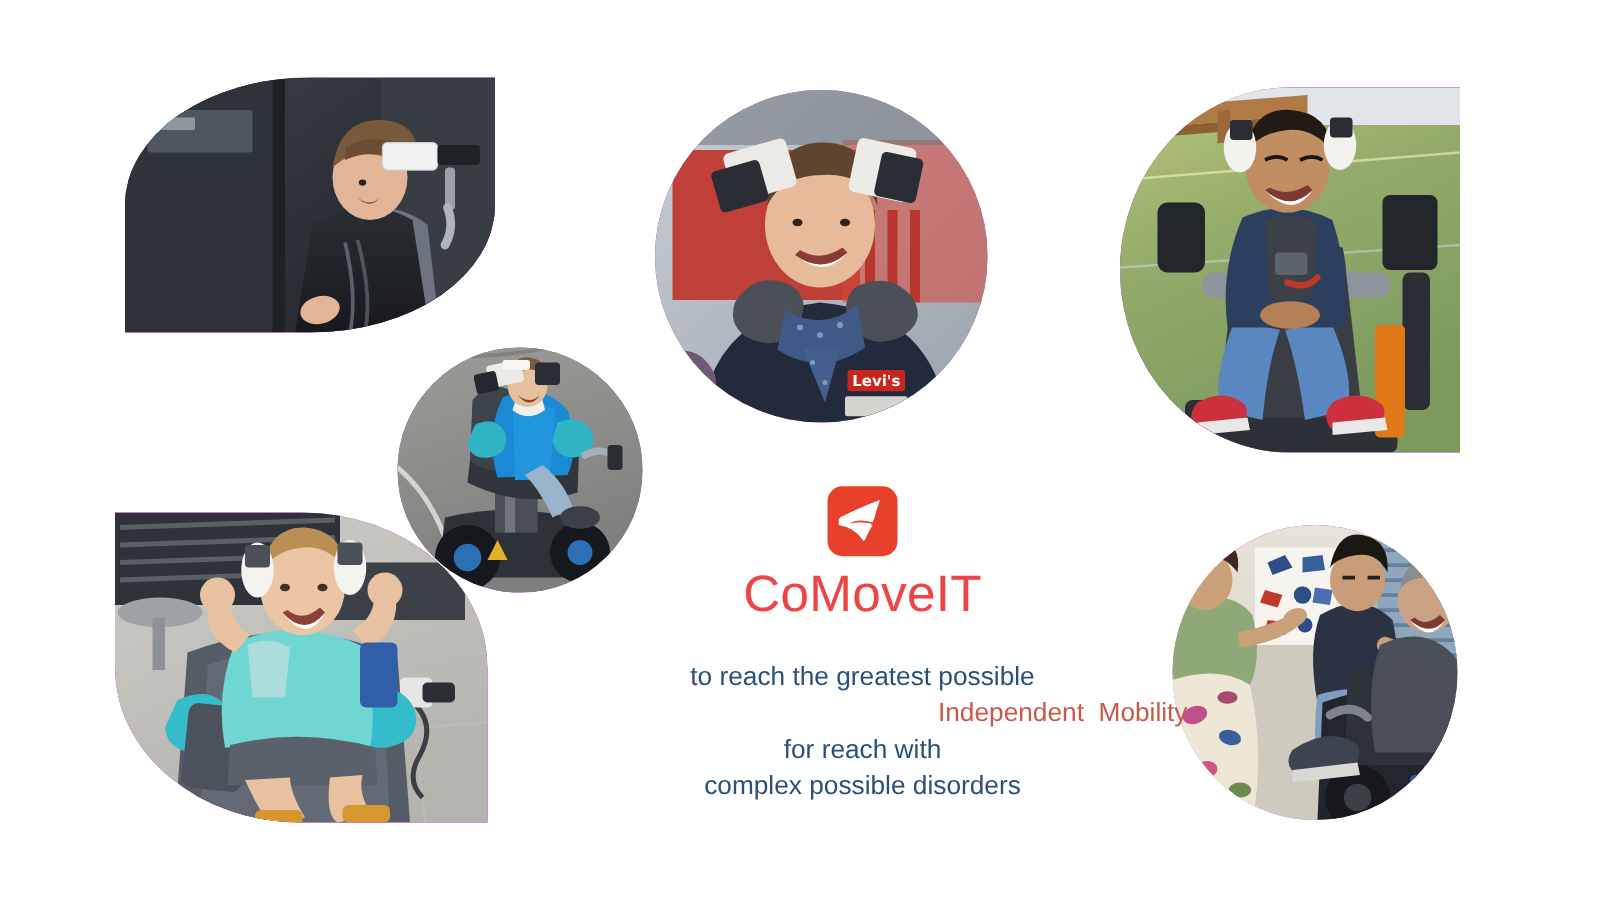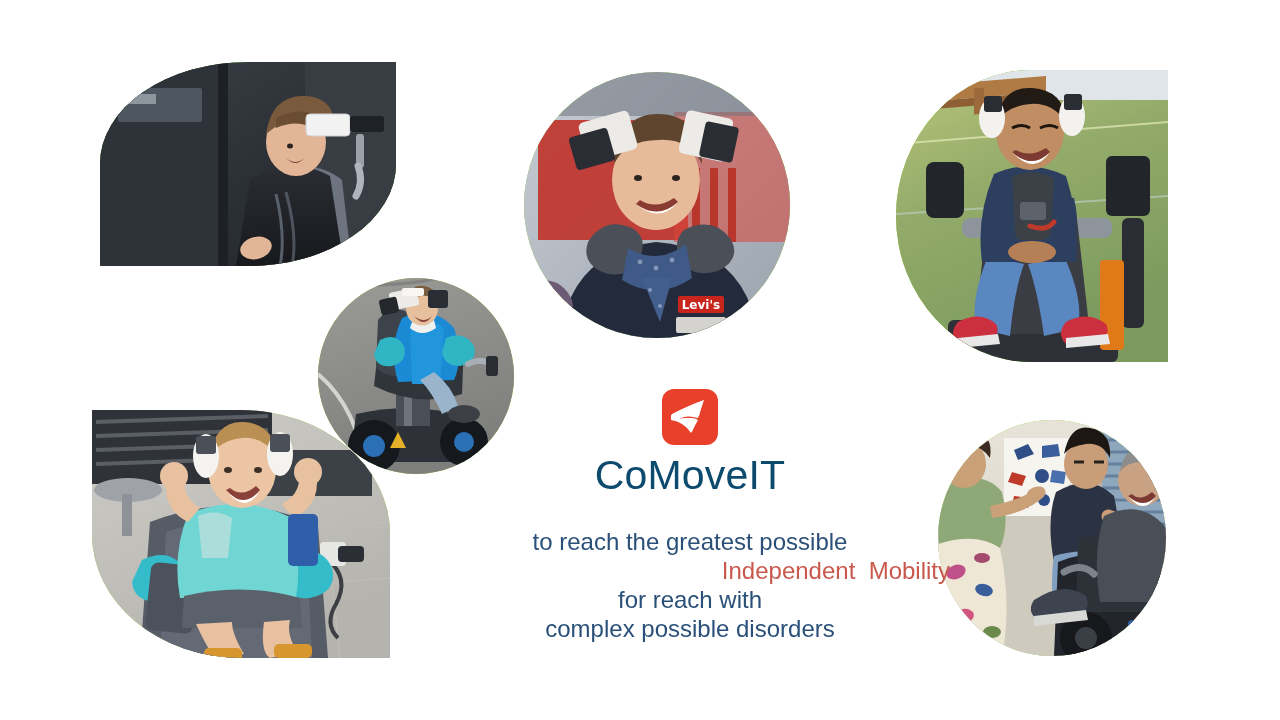--- a/index.html
+++ b/index.html
@@ -19,21 +19,21 @@
   .slide {
     position: absolute;
     inset: 0;
     background: #ffffff;
   }
 
   
   .photo {
     position: absolute;
     overflow: hidden;
-    background-color: #84cc16;
+    background-color: #a21caf;
   }
   .photo .inner {
     position: absolute;
     inset: 0;
     background-repeat: no-repeat;
     background-size: cover;
   }
 
   
   .leaf-tr {           
@@ -69,28 +69,28 @@
     margin: 0 auto;
     display: block;
   }
 
   .wordmark {
     margin-top: 6px;
     font-family: "Liberation Sans", sans-serif;
     font-size: 41px;
     font-weight: 400;
     letter-spacing: 0.2px;
-    color: #0c4a6e;
+    color: #ef4444;
     line-height: 1.05;
   }
 
   .tagline {
     margin-top: 30px;
     font-family: "Liberation Sans", sans-serif;
-    font-size: 24px;
+    font-size: 21px;
     line-height: 29px;
     color: #2a5079;
     font-weight: 400;
   }
   .tagline .line {
     display: block;
     white-space: pre;
   }
   .tagline .accent {
     color: #c9584c;

